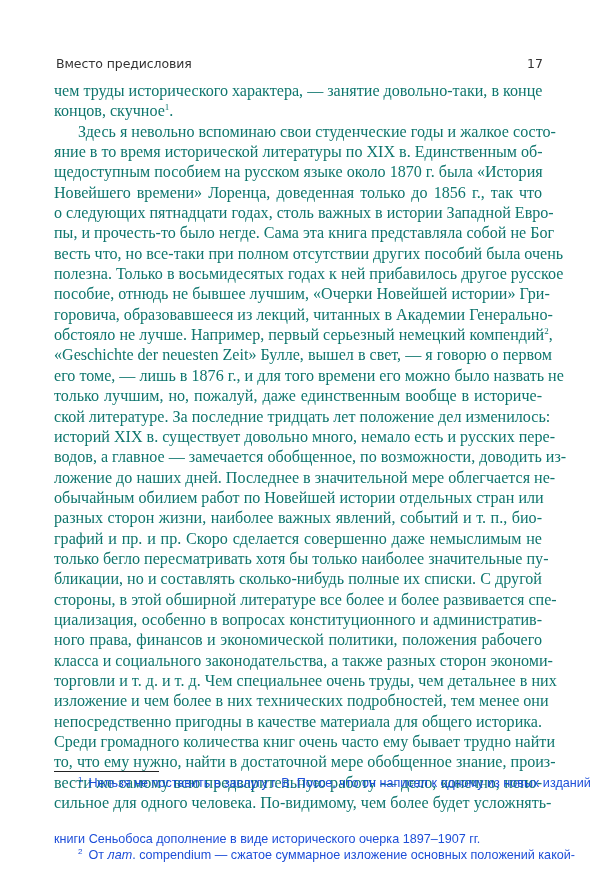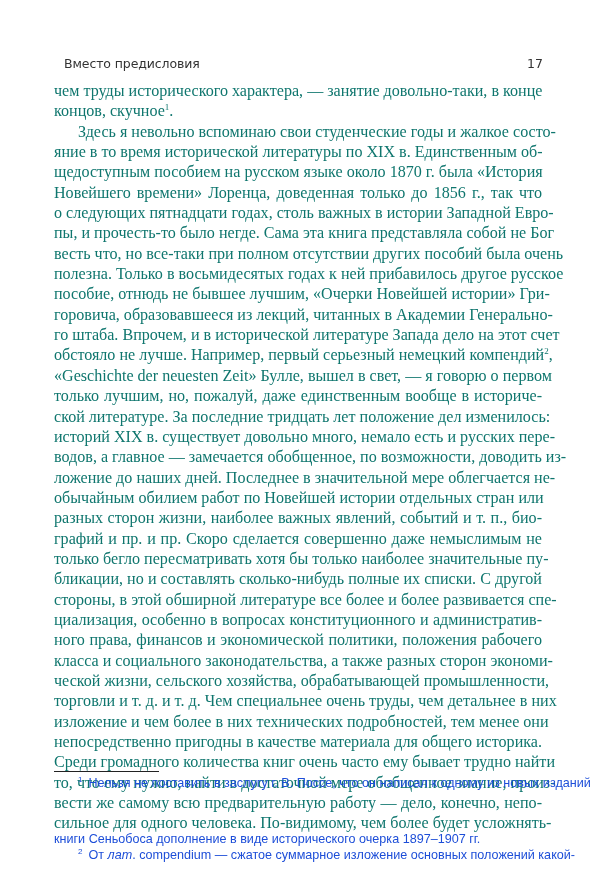--- a/index.html
+++ b/index.html
@@ -1,20 +1,20 @@
 <!DOCTYPE html>
 <html><head>
 <meta charset="utf-8">
 <style>
   html, body { margin: 0; padding: 0; background: #ffffff; }
   body { width: 600px; height: 890px; position: relative; overflow: hidden; color: #1e1e1e; }
   .page { position: absolute; left: 0; top: 0; width: 600px; height: 890px; background: #fff; }
   .running-head { position: absolute; left: 56px; top: 56px; width: 487px; height: 20px;
     font-family: "DejaVu Sans", sans-serif; font-size: 12.5px; color: #333; }
-  .running-head .title { position: absolute; left: 8px; top: 0; letter-spacing: -0.1px; }
+  .running-head .title { position: absolute; left: 0; top: 0; letter-spacing: -0.1px; }
   .running-head .pno { position: absolute; right: 0; top: 0; }
   .body { position: absolute; left: 54px; top: 81px; width: 488px;
     font-family: "Liberation Serif", serif; font-size: 16.1px; color: #0f766e; }
   .line { height: 20.35px; line-height: 20.35px; white-space: nowrap;
     text-align: justify; text-align-last: justify; }
   .line.last { text-align-last: left; }
   .line.indent { padding-left: 24px; }
   sup { font-size: 9px; line-height: 0; vertical-align: 6px; }
   .rule { position: absolute; left: 54px; top: 771px; width: 105px; height: 1px; background: #222; }
   .notes { position: absolute; left: 54px; top: 775px; width: 488px;
@@ -42,38 +42,37 @@
     <div class="line indent">Здесь я невольно вспоминаю свои студенческие годы и жалкое состо-</div>
     <div class="line">яние в то время исторической литературы по XIX в. Единственным об-</div>
     <div class="line">щедоступным пособием на русском языке около 1870 г. была «История</div>
     <div class="line">Новейшего времени» Лоренца, доведенная только до 1856 г., так что</div>
     <div class="line">о следующих пятнадцати годах, столь важных в истории Западной Евро-</div>
     <div class="line">пы, и прочесть-то было негде. Сама эта книга представляла собой не Бог</div>
     <div class="line">весть что, но все-таки при полном отсутствии других пособий была очень</div>
     <div class="line">полезна. Только в восьмидесятых годах к ней прибавилось другое русское</div>
     <div class="line">пособие, отнюдь не бывшее лучшим, «Очерки Новейшей истории» Гри-</div>
     <div class="line">горовича, образовавшееся из лекций, читанных в Академии Генерально-</div>
-    <div class="line">го штаба. Впрочем, и в исторической литературе Запада дело на этот счет</div>
     <div class="line"><span>обстояло не лучше. Например, первый серьезный немецкий компендий</span><sup>2</sup>,</div>
     <div class="line">«Geschichte der neuesten Zeit» Булле, вышел в свет, — я говорю о первом</div>
+    <div class="line">его томе, — лишь в 1876 г., и для того времени его можно было назвать не</div>
     <div class="line">только лучшим, но, пожалуй, даже единственным вообще в историче-</div>
     <div class="line">ской литературе. За последние тридцать лет положение дел изменилось:</div>
     <div class="line">историй XIX в. существует довольно много, немало есть и русских пере-</div>
     <div class="line">водов, а главное — замечается обобщенное, по возможности, доводить из-</div>
     <div class="line">ложение до наших дней. Последнее в значительной мере облегчается не-</div>
     <div class="line">обычайным обилием работ по Новейшей истории отдельных стран или</div>
     <div class="line">разных сторон жизни, наиболее важных явлений, событий и т. п., био-</div>
     <div class="line">графий и пр. и пр. Скоро сделается совершенно даже немыслимым не</div>
     <div class="line">только бегло пересматривать хотя бы только наиболее значительные пу-</div>
     <div class="line">бликации, но и составлять сколько-нибудь полные их списки. С другой</div>
     <div class="line">стороны, в этой обширной литературе все более и более развивается спе-</div>
     <div class="line">циализация, особенно в вопросах конституционного и административ-</div>
     <div class="line">ного права, финансов и экономической политики, положения рабочего</div>
     <div class="line">класса и социального законодательства, а также разных сторон экономи-</div>
-    <div class="line">ческой жизни, сельского хозяйства, обрабатывающей промышленности,</div>
     <div class="line">торговли и т. д. и т. д. Чем специальнее очень труды, чем детальнее в них</div>
     <div class="line">изложение и чем более в них технических подробностей, тем менее они</div>
     <div class="line">непосредственно пригодны в качестве материала для общего историка.</div>
     <div class="line">Среди громадного количества книг очень часто ему бывает трудно найти</div>
     <div class="line">то, что ему нужно, найти в достаточной мере обобщенное знание, произ-</div>
     <div class="line">вести же самому всю предварительную работу — дело, конечно, непо-</div>
     <div class="line">сильное для одного человека. По-видимому, чем более будет усложнять-</div>
   </div>
 
   <div class="rule"></div>

